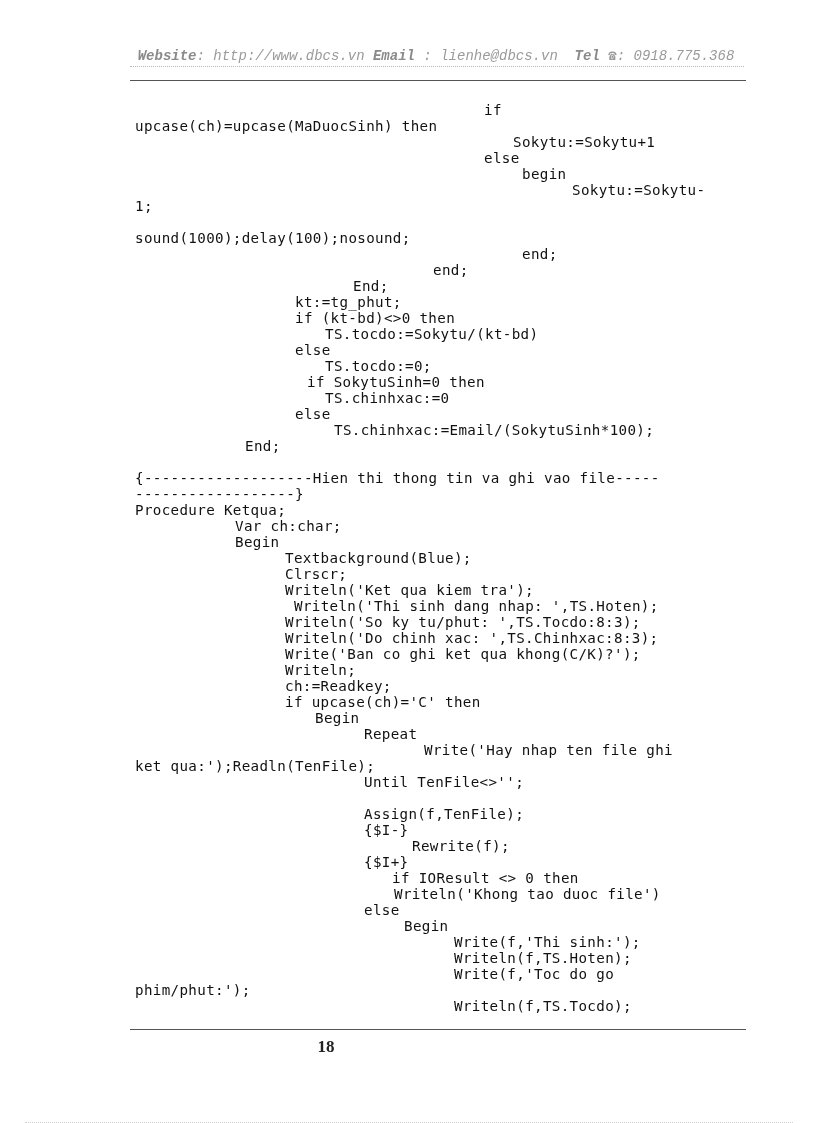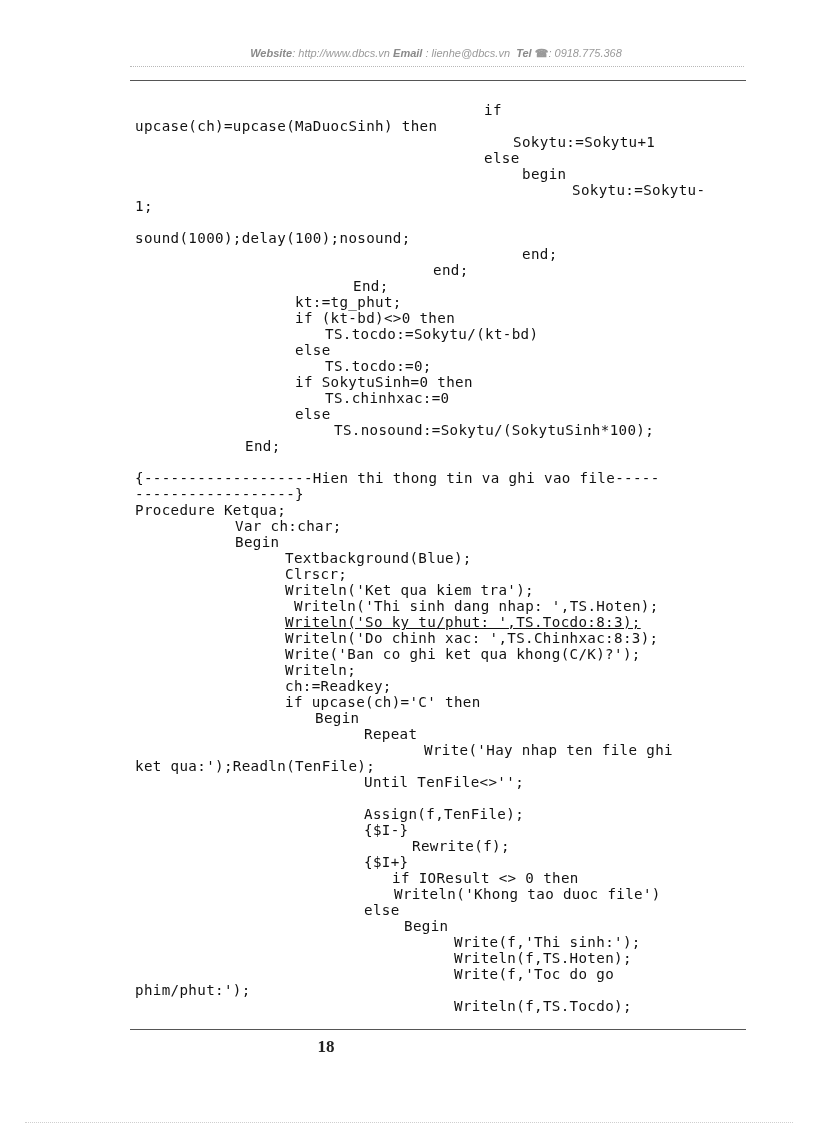--- a/index.html
+++ b/index.html
@@ -1,19 +1,19 @@
 <!DOCTYPE html>
 <html><head>
   <meta charset="utf-8">
   <style>
     html, body { margin: 0; padding: 0; background: #ffffff; }
     body { width: 816px; height: 1123px; position: relative; overflow: hidden; }
     .header {
       position: absolute; left: 130px; top: 47px; width: 612px; text-align: center;
-      font-family: Liberation Sans, sans-serif; font-size: 11px; color: #9a9a9a; font-style: italic;
+      font-family: Liberation Mono, monospace; font-size: 14px; color: #9a9a9a; font-style: italic;
       white-space: nowrap;
     }
     .header .lbl { font-weight: bold; color: #8a8a8a; }
     .header .val { font-weight: normal; }
     .hr-dotted { position: absolute; left: 130px; width: 614px; height: 0; border-top: 1px dotted #b8b8b8; }
     .hr-solid { position: absolute; left: 130px; width: 616px; height: 0; border-top: 1px solid #555; }
     .code {
       position: absolute; left: 0; top: 0;
       font-family: "DejaVu Sans Mono", monospace; font-size: 14.2px; color: #111;
     }
@@ -46,35 +46,35 @@
     <div class="ln" style="left: 135px; top: 198px;">1;</div>
     <div class="ln" style="left: 135px; top: 230px;">sound(1000);delay(100);nosound;</div>
     <div class="ln" style="left: 522px; top: 246px;">end;</div>
     <div class="ln" style="left: 433px; top: 262px;">end;</div>
     <div class="ln" style="left: 353px; top: 278px;">End;</div>
     <div class="ln" style="left: 295px; top: 294px; text-align: right;">kt:=tg_phut;</div>
     <div class="ln" style="left: 295px; top: 310px;">if (kt-bd)&lt;&gt;0 then</div>
     <div class="ln" style="left: 325px; top: 326px;">TS.tocdo:=Sokytu/(kt-bd)</div>
     <div class="ln" style="left: 295px; top: 342px;">else</div>
     <div class="ln" style="left: 325px; top: 358px;">TS.tocdo:=0;</div>
-    <div class="ln" style="left: 295px; top: 374px;">if SokytuSinh=0 then</div>
+    <div class="ln" style="left: 307px; top: 374px;">if SokytuSinh=0 then</div>
     <div class="ln" style="left: 325px; top: 390px;">TS.chinhxac:=0</div>
     <div class="ln" style="left: 295px; top: 406px;">else</div>
-    <div class="ln" style="left: 334px; top: 422px;">TS.nosound:=Sokytu/(SokytuSinh*100);</div>
+    <div class="ln" style="left: 334px; top: 422px;">TS.chinhxac:=Email/(SokytuSinh*100);</div>
     <div class="ln" style="left: 245px; top: 438px;">End;</div>
     <div class="ln" style="left: 135px; top: 470px;">{-------------------Hien thi thong tin va ghi vao file-----</div>
     <div class="ln" style="left: 135px; top: 486px;">------------------}</div>
     <div class="ln" style="left: 135px; top: 502px;">Procedure Ketqua;</div>
     <div class="ln" style="left: 235px; top: 518px;">Var ch:char;</div>
     <div class="ln" style="left: 235px; top: 534px;">Begin</div>
     <div class="ln" style="left: 285px; top: 550px;">Textbackground(Blue);</div>
     <div class="ln" style="left: 285px; top: 566px;">Clrscr;</div>
     <div class="ln" style="left: 285px; top: 582px;">Writeln('Ket qua kiem tra');</div>
     <div class="ln" style="left: 294px; top: 598px;">Writeln('Thi sinh dang nhap: ',TS.Hoten);</div>
-    <div class="ln" style="left: 285px; top: 614px; text-decoration: underline;">Writeln('So ky tu/phut: ',TS.Tocdo:8:3);</div>
+    <div class="ln" style="left: 285px; top: 614px;">Writeln('So ky tu/phut: ',TS.Tocdo:8:3);</div>
     <div class="ln" style="left: 285px; top: 630px;">Writeln('Do chinh xac: ',TS.Chinhxac:8:3);</div>
     <div class="ln" style="left: 285px; top: 646px;">Write('Ban co ghi ket qua khong(C/K)?');</div>
     <div class="ln" style="left: 285px; top: 662px;">Writeln;</div>
     <div class="ln" style="left: 285px; top: 678px;">ch:=Readkey;</div>
     <div class="ln" style="left: 285px; top: 694px;">if upcase(ch)='C' then</div>
     <div class="ln" style="left: 315px; top: 710px;">Begin</div>
     <div class="ln" style="left: 364px; top: 726px;">Repeat</div>
     <div class="ln" style="left: 424px; top: 742px;">Write('Hay nhap ten file ghi</div>
     <div class="ln" style="left: 135px; top: 758px;">ket qua:');Readln(TenFile);</div>
     <div class="ln" style="left: 364px; top: 774px;">Until TenFile&lt;&gt;'';</div>

